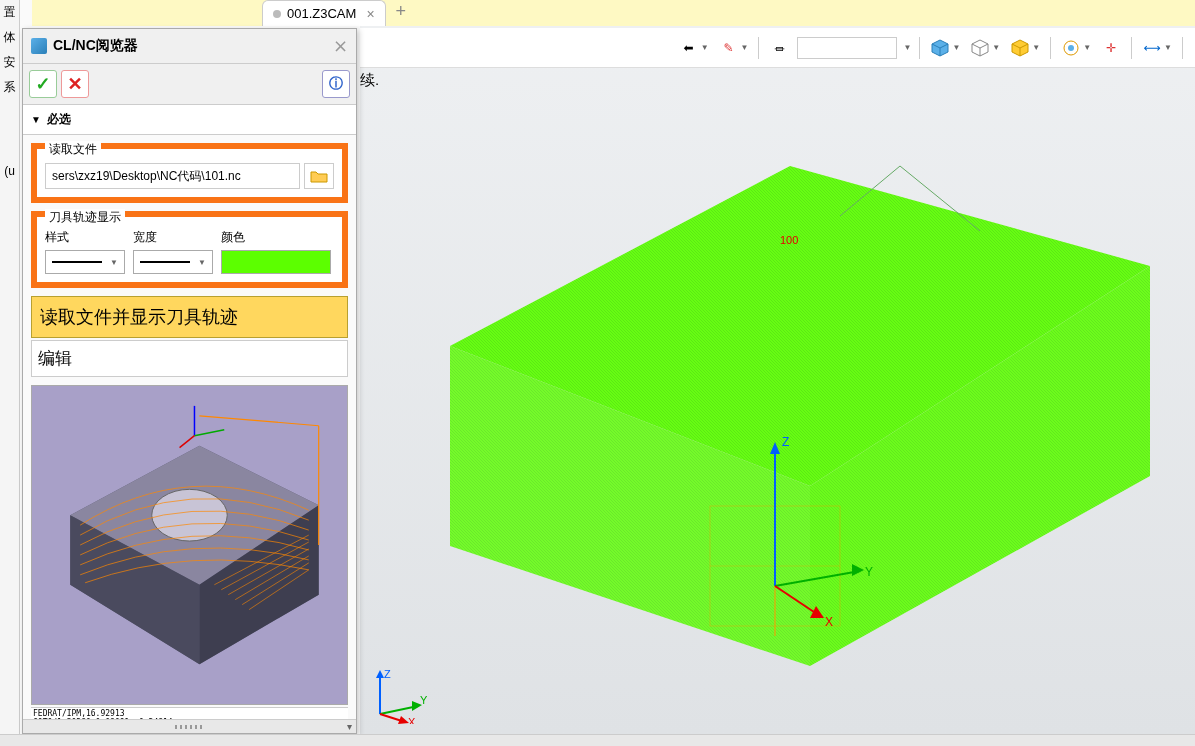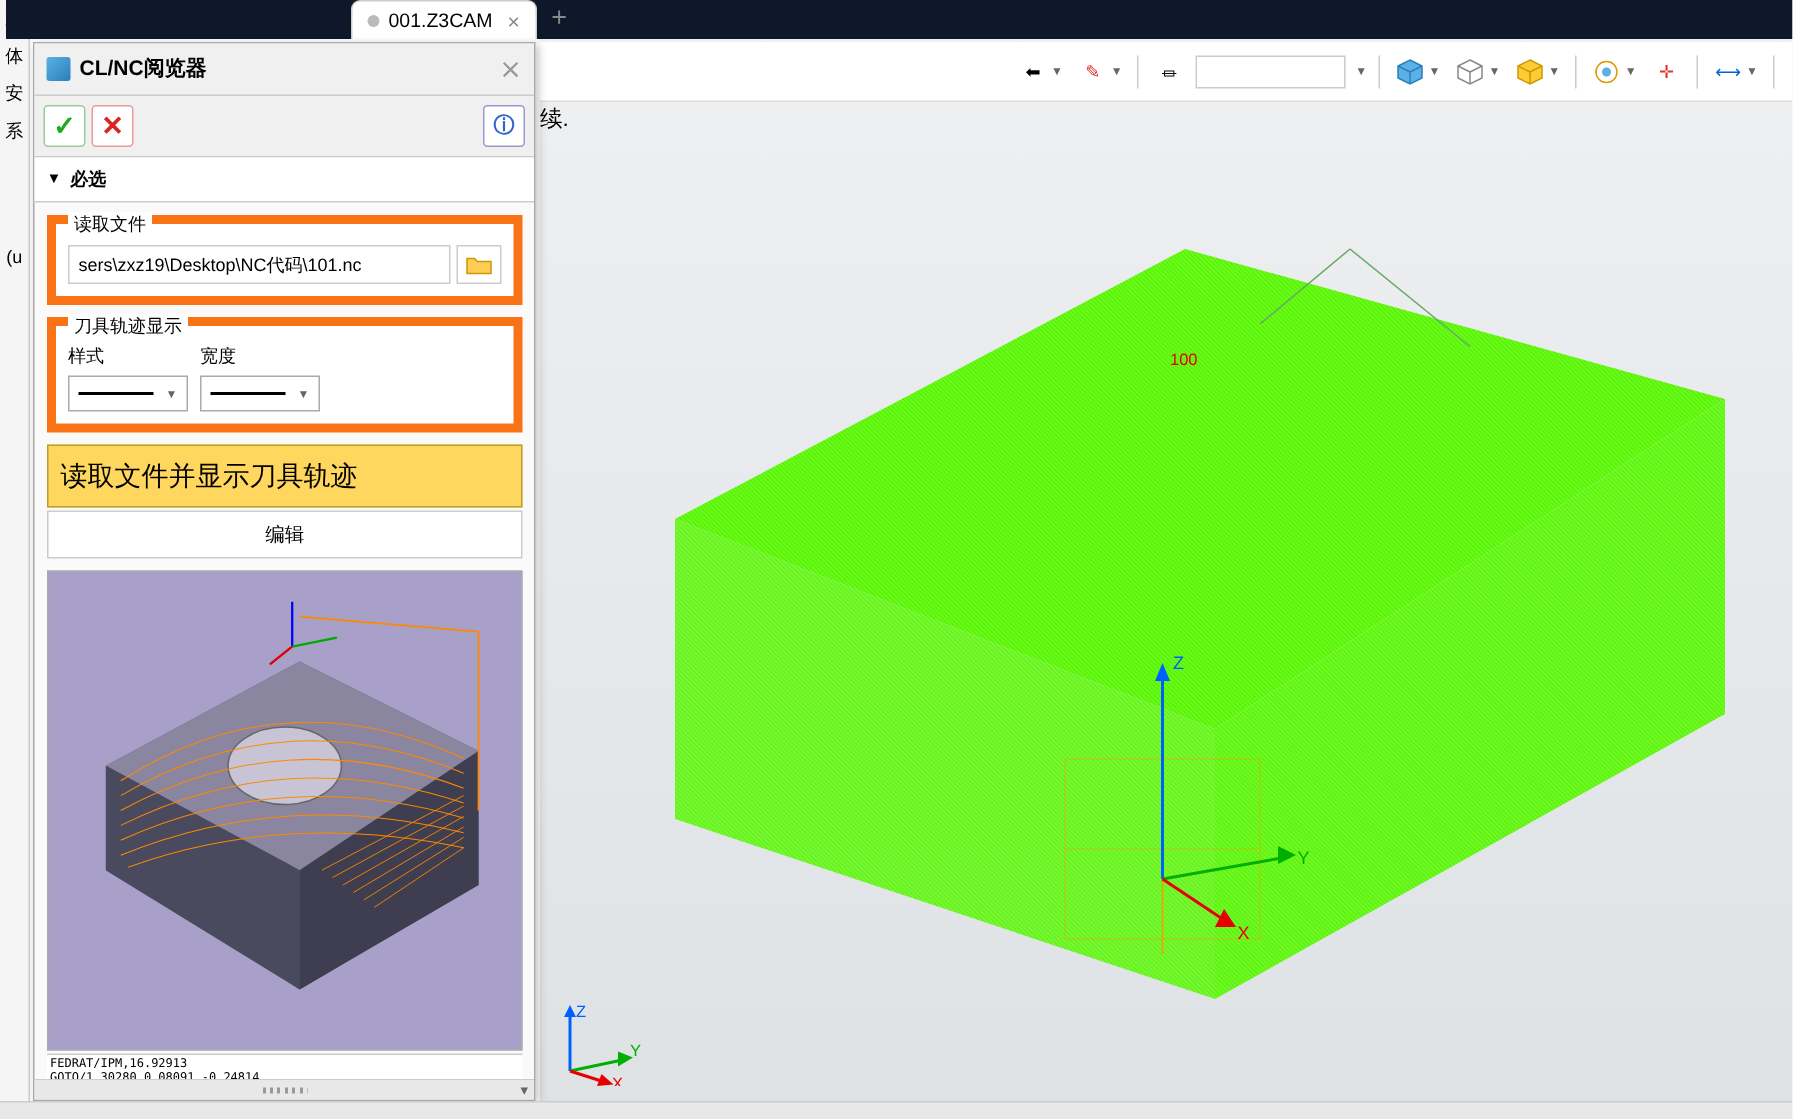--- a/index.html
+++ b/index.html
@@ -3,21 +3,21 @@
 <meta charset="utf-8">
 <style>
 * { box-sizing: border-box; margin: 0; padding: 0; }
 body { font-family: "Microsoft YaHei", sans-serif; font-size: 12px; background: #fafafa; width: 1195px; height: 746px; overflow: hidden; position: relative; }
 
 
 .left-strip { position: absolute; left: 0; top: 0; width: 20px; height: 746px; background: #f5f5f5; border-right: 1px solid #ccc; }
 .left-strip div { padding: 4px 2px; font-size: 12px; text-align: center; }
 
 
-.tab-bar { position: absolute; left: 4px; top: 0; right: 0; height: 26px; background: #0f172a; display: flex; align-items: flex-end; padding-left: 230px; }
+.tab-bar { position: absolute; left: 32px; top: 0; right: 0; height: 26px; background: #fef9c3; display: flex; align-items: flex-end; padding-left: 230px; }
 .tab { display: flex; align-items: center; gap: 6px; padding: 4px 10px; background: #fff; border: 1px solid #ccc; border-bottom: none; font-size: 13px; height: 26px; border-radius: 6px 6px 0 0; }
 .tab .icon-dot { width: 8px; height: 8px; background: #bbb; border-radius: 50%; }
 .tab .close-x { color: #888; cursor: pointer; font-size: 14px; margin-left: 4px; }
 .tab-add { padding: 4px 10px; color: #888; font-size: 18px; cursor: pointer; }
 
 
 .top-toolbar { position: absolute; left: 360px; top: 28px; right: 0; height: 40px; display: flex; align-items: center; justify-content: flex-end; gap: 6px; padding: 0 10px; background: #fff; border-bottom: 1px solid #ddd; }
 .tb-sep { width: 1px; height: 22px; background: #ccc; margin: 0 2px; }
 .tb-btn { display: flex; align-items: center; gap: 2px; padding: 2px; cursor: pointer; }
 .tb-icon { width: 20px; height: 20px; display: flex; align-items: center; justify-content: center; }
@@ -56,21 +56,21 @@
 .folder-btn svg { width: 18px; height: 14px; }
 
 .track-opts { display: flex; gap: 8px; margin-top: 4px; }
 .topt { display: flex; flex-direction: column; gap: 4px; }
 .style-sel, .width-sel { width: 80px; height: 24px; border: 1px solid #aaa; background: #fff; display: flex; align-items: center; justify-content: space-between; padding: 0 6px; cursor: pointer; }
 .style-line { width: 50px; border-top: 2px solid #000; }
 .color-swatch { width: 110px; height: 24px; border: 1px solid #aaa; background: #5cff00; cursor: pointer; }
 
 .big-btn { width: 100%; padding: 8px; background: #ffd75e; border: 1px solid #b8a030; text-align: left; cursor: pointer; margin-bottom: 2px; font-size: 18px; }
 .two-btn { display: flex; gap: 2px; }
-.half-btn { flex: 1; padding: 6px; background: #fff; border: 1px solid #ccc; text-align: center; cursor: pointer; font-size: 13px; }
+.half-btn { flex: 1; padding: 6px; background: #fff; border: 1px solid #ccc; text-align: left; cursor: pointer; font-size: 17px; }
 
 .preview-box { width: 100%; height: 320px; border: 1px solid #aaa; background: #a8a0c8; margin-top: 8px; position: relative; overflow: hidden; }
 .nc-text { font-family: monospace; font-size: 8px; line-height: 1.1; white-space: pre; padding: 2px; background: #fff; margin-top: 2px; border-top: 1px solid #ccc; }
 
 .resize-handle { height: 14px; background: #e8e8e8; border-top: 1px solid #ccc; display: flex; align-items: center; justify-content: center; position: relative; }
 .resize-dots { width: 30px; height: 4px; background: repeating-linear-gradient(90deg,#999 0 2px,transparent 2px 5px); }
 .scroll-arrow { position: absolute; right: 4px; font-size: 10px; color: #666; }
 
 .body-scrollbar { position:absolute; left:0; right:0; bottom:0; height:12px; background:#e8e8e8; border-top:1px solid #ccc; }
 </style>
@@ -260,20 +260,24 @@
               <span class="tb-drop">▼</span>
             </div>
         </div>
         <div class="topt">
           <span>宽度</span>
           <div class="width-sel">
               <span class="style-line"></span>
               <span class="tb-drop">▼</span>
             </div>
         </div>
+        <div class="topt">
+          <span>颜色</span>
+          <div class="color-swatch"></div>
+        </div>
       </div>
     </div>
 
     <div class="big-btn">读取文件并显示刀具轨迹</div>
     <div class="two-btn">
       <div class="half-btn">编辑</div>
     </div>
 
     <div class="preview-box">
       <svg width="100%" height="100%" viewBox="0 0 300 320">

